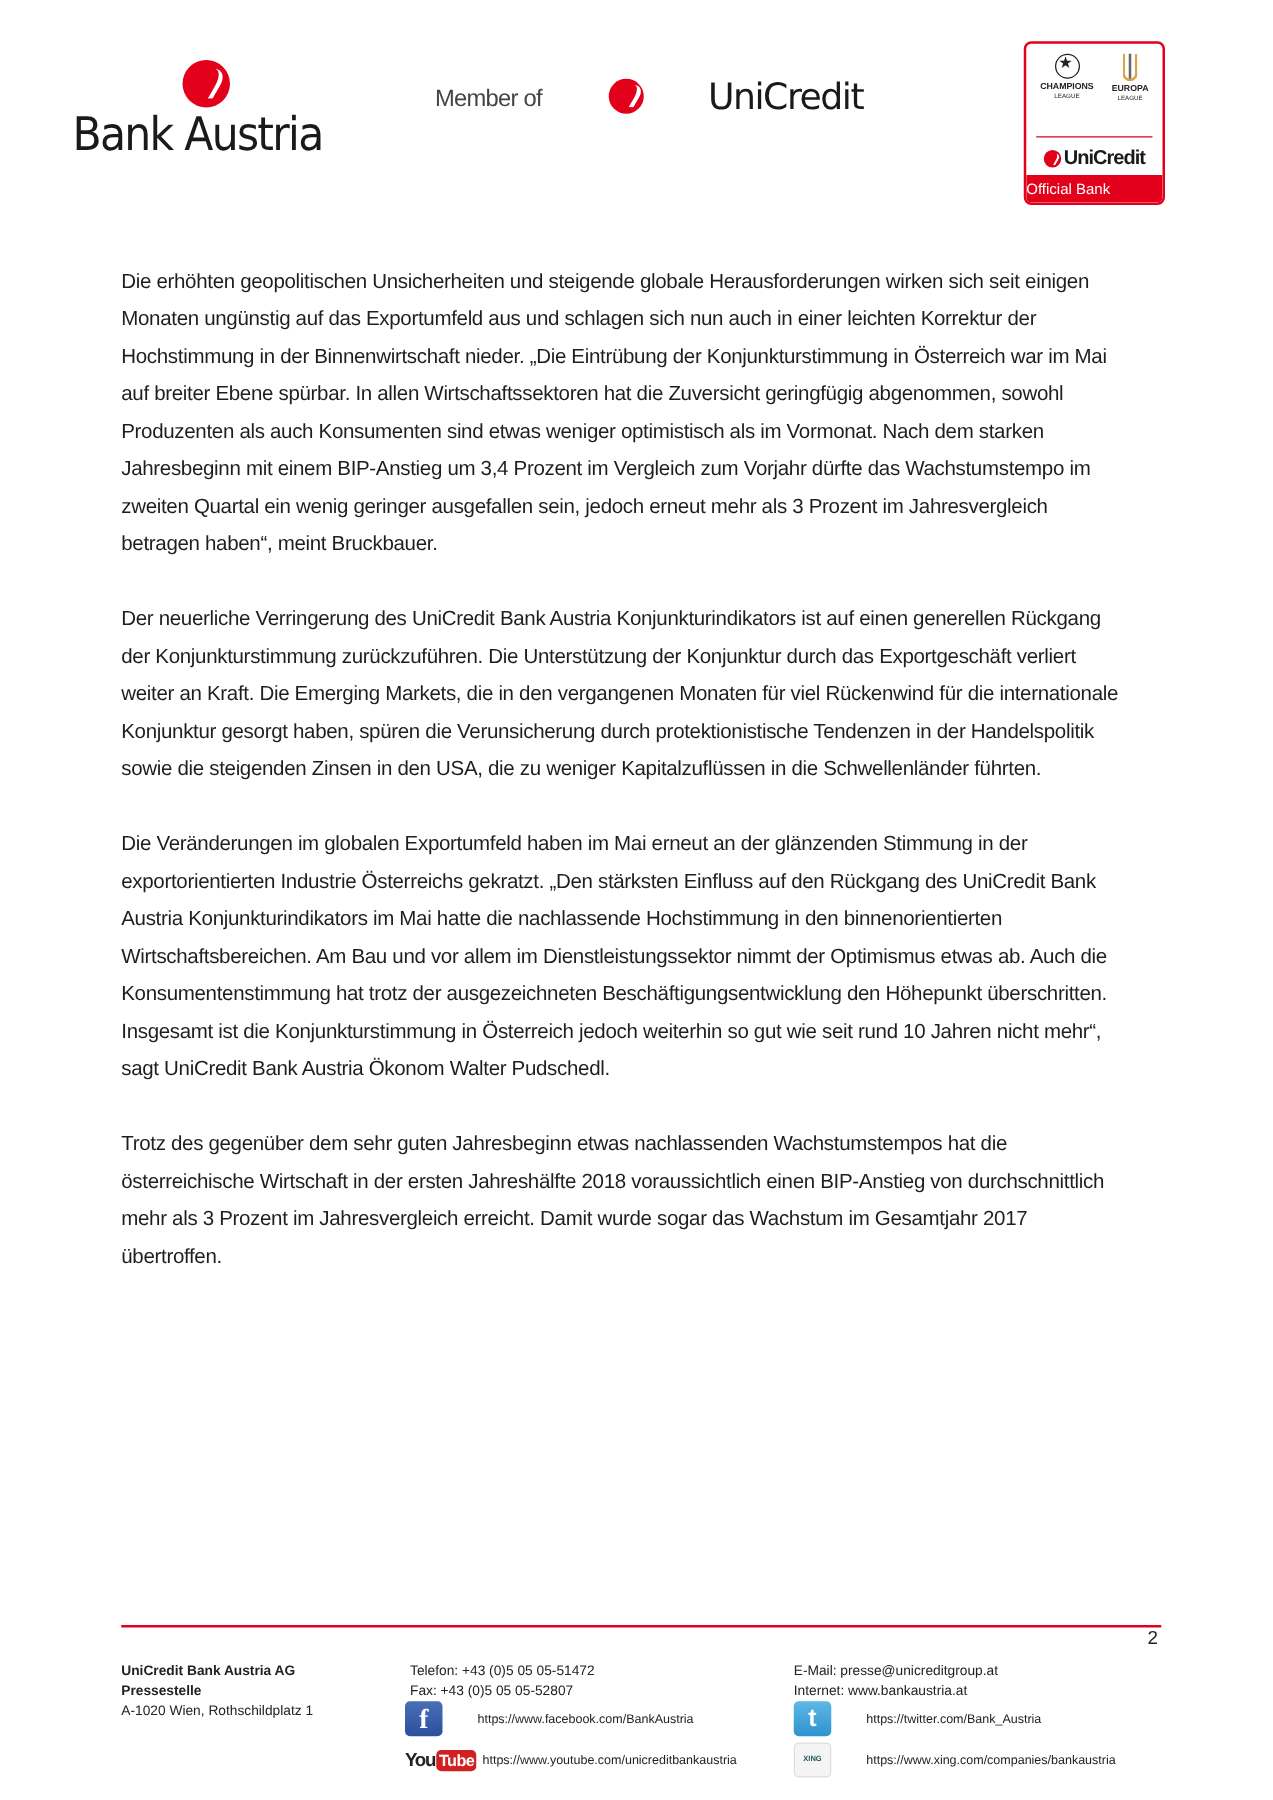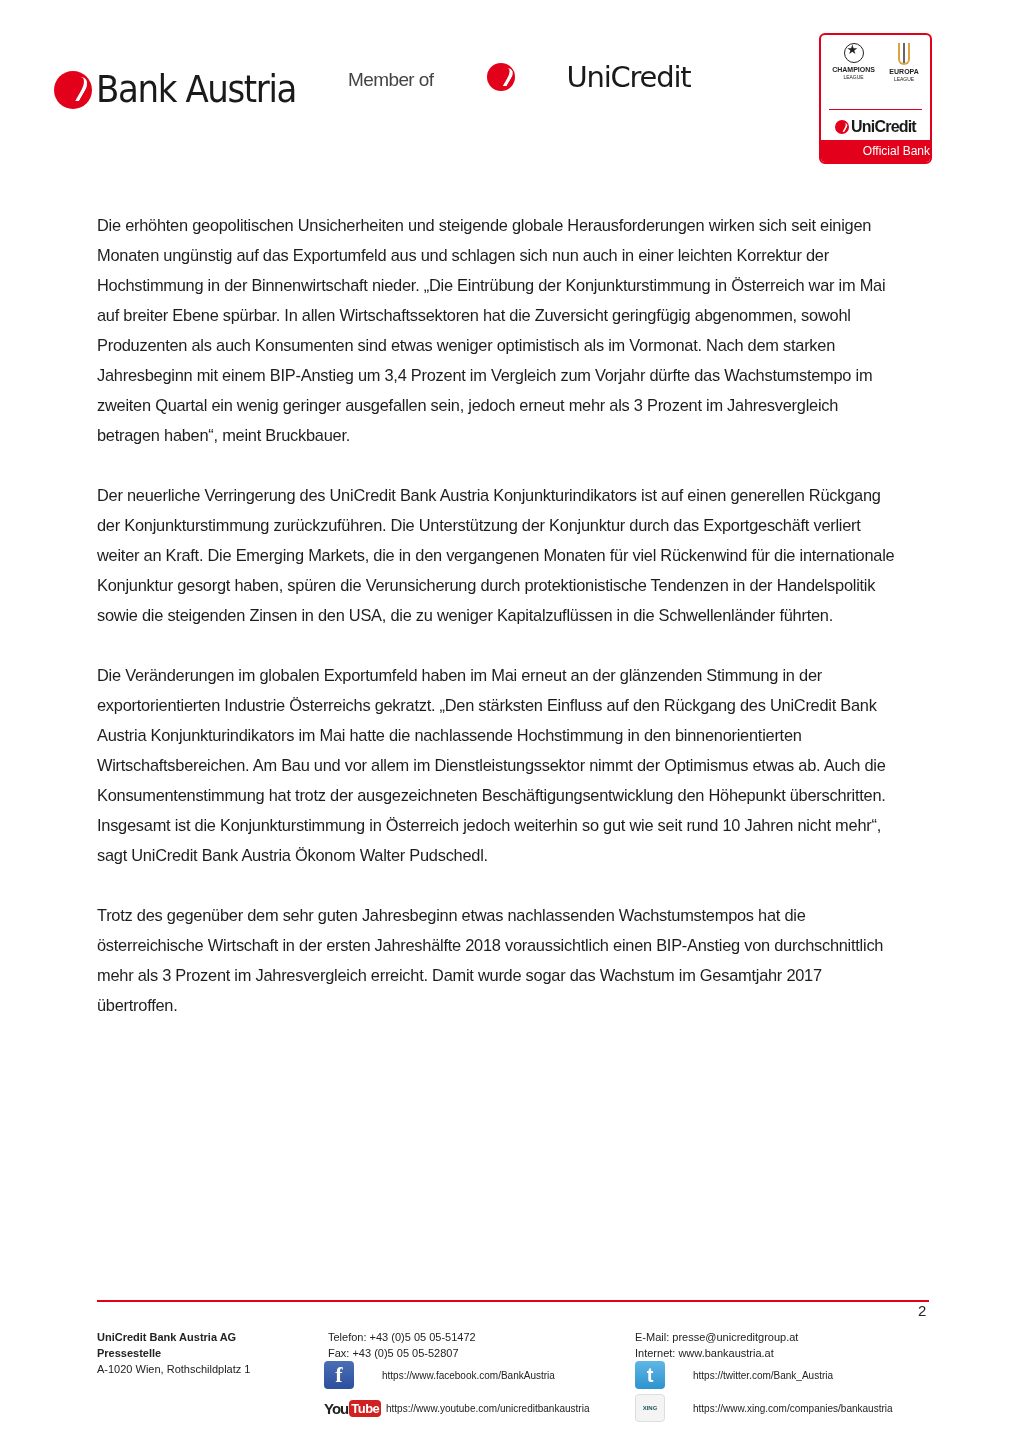--- a/index.html
+++ b/index.html
@@ -1,20 +1,20 @@
 <!DOCTYPE html>
 <html><head>
   <meta charset="utf-8">
   <style>
     html, body { margin: 0; padding: 0; background: #ffffff; }
     body { width: 1018px; height: 1440px; position: relative; overflow: hidden;
            font-family: "Liberation Sans", sans-serif; color: #1a1a1a; }
 
     
-    .logo-ba { position: absolute; left: 54px; top: 68px; display: flex; align-items: center; }
+    .logo-ba { position: absolute; left: 54px; top: 48px; display: flex; align-items: center; flex-direction: column; }
     .uc-mark { display: inline-block; position: relative; border-radius: 50%; background: #e2001a; }
     .uc-mark::after { content: ""; position: absolute; left: 28%; top: 18%; width: 46%; height: 64%;
            border-right: 4px solid #fff; transform: skewX(-30deg); border-radius: 0 60% 0 0; }
     .logo-ba .uc-mark { width: 38px; height: 38px; }
     .logo-ba .brand-text { font-family: "DejaVu Sans", sans-serif; font-size: 37px; letter-spacing: -1.5px;
            color: #1a1a1a; margin-left: 4px; transform: scaleX(0.92); transform-origin: left center; }
     .logo-member { position: absolute; left: 348px; top: 60px; display: flex; align-items: center; gap: 48px; }
     .logo-member .member-text { font-family: "Liberation Sans Narrow", "Liberation Sans", sans-serif; font-size: 19px;
            color: #444; letter-spacing: -0.6px; margin-right: 6px; margin-top: 6px; }
     .logo-member .uc-mark { width: 28px; height: 28px; }
@@ -30,21 +30,21 @@
     .cup { width: 12px; height: 22px; border: 2px solid #d9a441; border-top: none; border-radius: 0 0 8px 8px; position: relative; box-sizing: border-box; }
     .cup::after { content: ""; position: absolute; left: 3px; top: 0; width: 2px; height: 20px; background: #666; }
     .league-name { font-size: 7px; font-weight: bold; color: #222; margin-top: 3px; text-align: center; line-height: 8px; }
     .league-sub { font-size: 5px; color: #222; text-align: center; }
     .badge .divider { height: 1px; background: #e2001a; margin: 6px 8px 0 8px; }
     .badge .badge-uc { display: flex; align-items: center; justify-content: center; margin-top: 8px; }
     .badge .badge-uc .uc-mark { width: 14px; height: 14px; }
     .badge .badge-uc .uc-mark::after { border-right-width: 2px; }
     .badge .badge-uc span.t { font-size: 16px; font-weight: bold; letter-spacing: -0.8px; margin-left: 2px; color: #1a1a1a; }
     .badge .official { position: absolute; left: 0; right: 0; bottom: 0; height: 22px; background: #e2001a; color: #fff;
-             font-size: 12px; text-align: right; line-height: 22px; }
+             font-size: 12px; text-align: left; line-height: 22px; }
 
     
     .content { position: absolute; left: 97px; top: 210px; width: 800px; }
     .content p { margin: 0 0 30px 0; font-size: 16.4px; line-height: 30px; letter-spacing: -0.25px; color: #1e1e1e; }
 
     
     .footer-rule { position: absolute; left: 97px; top: 1300px; width: 832px; height: 2px; background: #e2001a; }
     .page-no { position: absolute; left: 918px; top: 1302px; font-size: 15px; color: #222; }
     .footer-col { position: absolute; top: 1309px; font-size: 11px; line-height: 16px; color: #222; margin-top: 20px; }
     .f1 { left: 97px; }

